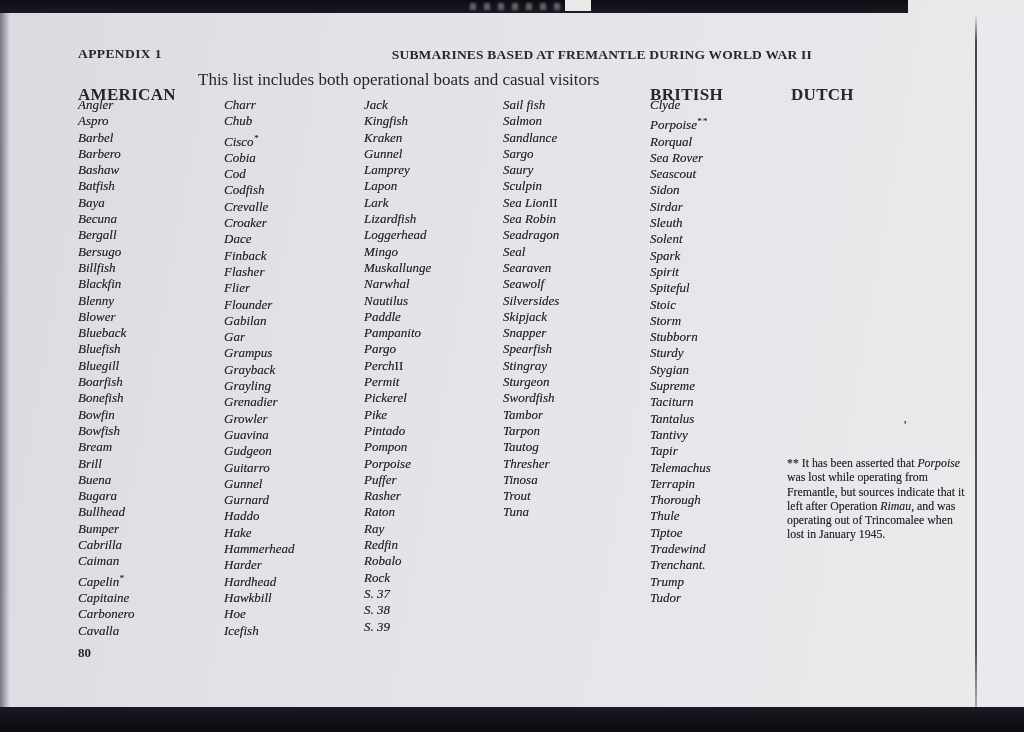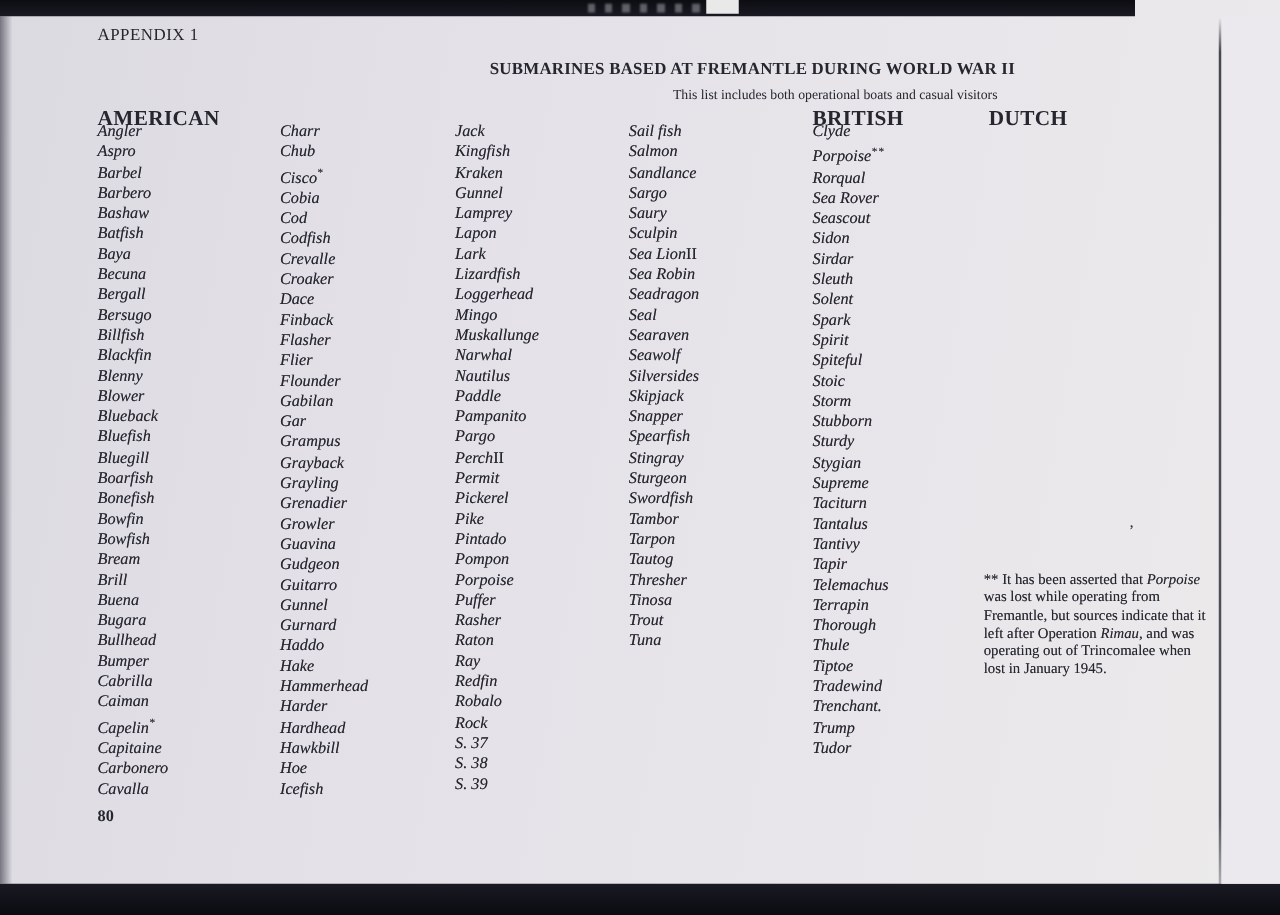--- a/index.html
+++ b/index.html
@@ -17,24 +17,24 @@
     filter:blur(1px);}
   .band-notch{position:absolute;left:565px;top:0;width:26px;height:11px;background:#e9e9ea;}
   .bottom-band{position:absolute;left:0;top:707px;width:1024px;height:25px;background:linear-gradient(to bottom,#1a1a24,#0a0a10);}
   .left-shade{position:absolute;left:0;top:13px;width:10px;height:694px;
     background:linear-gradient(to right,rgba(35,35,48,.55),rgba(35,35,48,0));}
   .right-margin{position:absolute;left:977px;top:13px;width:47px;height:694px;background:#ebe9ee;}
   .right-crease{position:absolute;left:975px;top:14px;width:2px;height:693px;
     background:linear-gradient(to bottom,rgba(30,30,42,0),rgba(30,30,42,.8) 4%,rgba(30,30,42,.75) 92%,rgba(30,30,42,.3));
     filter:blur(.4px);}
   
-  .appendix{position:absolute;left:78px;top:20px;font-weight:normal;font-size:13.5px;letter-spacing:.4px;}
+  .appendix{position:absolute;left:78px;top:46px;font-weight:bold;font-size:13.5px;letter-spacing:.4px;}
   .title{position:absolute;left:212px;top:47px;width:600px;margin:0;text-align:right;
     font-weight:bold;font-size:13.5px;letter-spacing:.2px;}
-  .subtitle{position:absolute;left:198px;top:70px;width:600px;text-align:right;font-size:11px;}
+  .subtitle{position:absolute;left:198px;top:70px;width:600px;text-align:left;font-size:17px;}
   .colhead{position:absolute;top:85px;font-weight:bold;font-size:17px;letter-spacing:.3px;}
   .head-american{left:78px;}
   .head-british{left:650px;}
   .head-dutch{left:791px;}
   .namecol{position:absolute;top:97px;font-style:italic;font-size:13px;line-height:16.3px;
     text-shadow:0 0 .4px rgba(30,30,45,.55);}
   .col1{left:78px;} .col2{left:224px;} .col3{left:364px;} .col4{left:503px;}
   .col-british{left:650px;} .col-dutch{left:791px;}
   .namecol .up{font-style:normal;}
   .namecol .sup{font-style:italic;font-size:9px;vertical-align:5px;letter-spacing:1px;}

